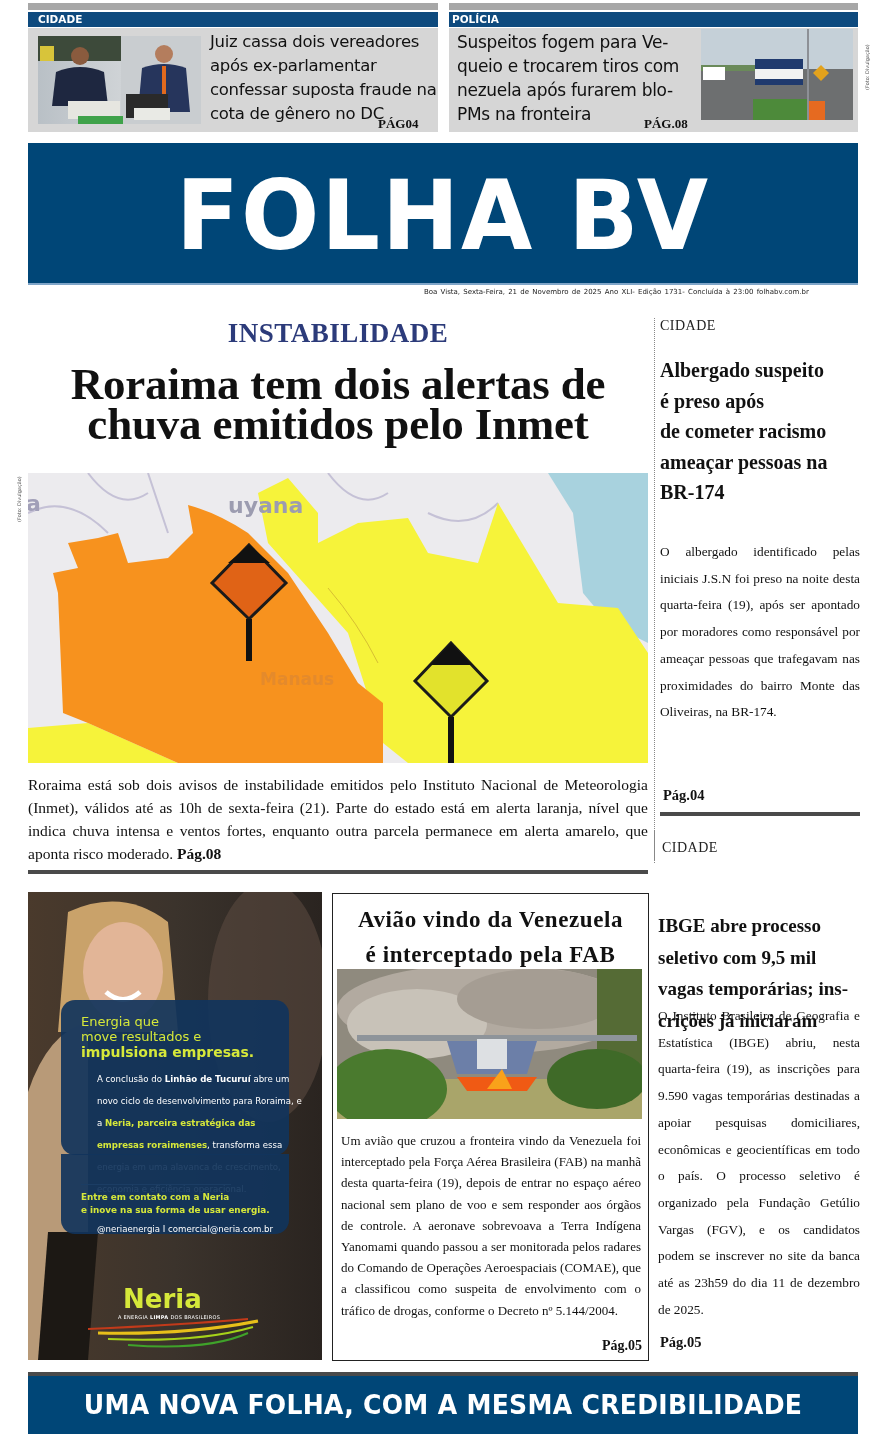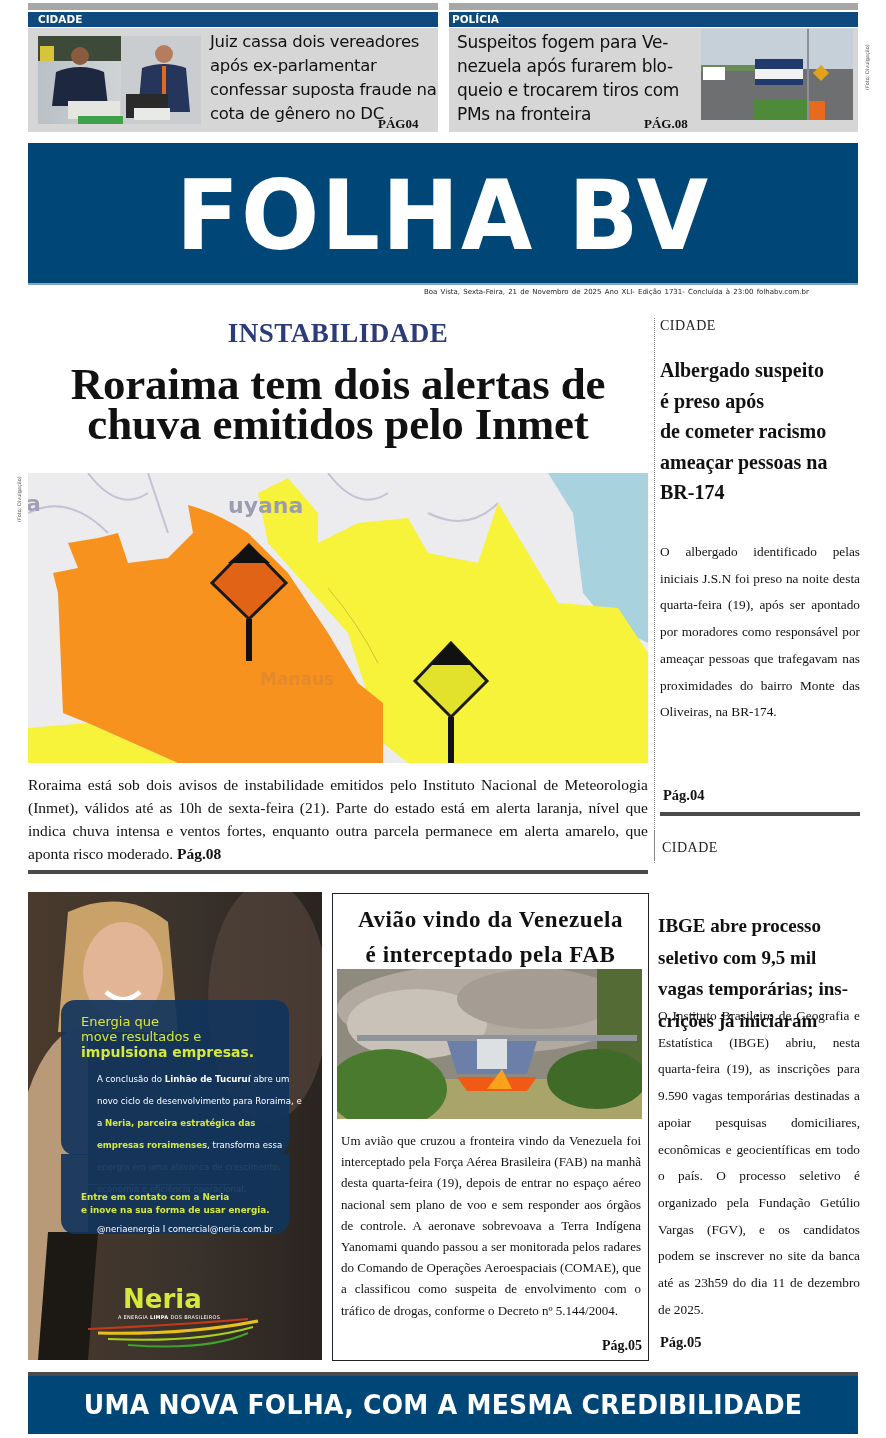--- a/index.html
+++ b/index.html
@@ -87,22 +87,22 @@
     <div class="teaser-pag" style="left:350px;top:88px;">PÁG04</div>
   </div>
 </div>
 
 <div>
   <div class="teaser-topbar" style="left:449px;width:409px;"></div>
   <div class="teaser-cat" style="left:449px;width:409px;padding-left:3px;">POLÍCIA</div>
   <div class="teaser-body" style="left:449px;width:409px;">
     <div class="teaser-title" style="left:8px;top:2px;width:245px;font-size:17px;">
       <div>Suspeitos fogem para Ve-</div>
+      <div>queio e trocarem tiros com</div>
       <div>nezuela após furarem blo-</div>
-      <div>queio e trocarem tiros com</div>
       <div>PMs na fronteira</div>
     </div>
     <div class="teaser-pag" style="left:195px;top:88px;">PÁG.08</div>
     <div class="photo" style="left:252px;top:1px;width:152px;height:91px;background:#c9d3dc;">
       <svg width="152" height="91" viewBox="0 0 152 91">
         <rect x="0" y="0" width="152" height="40" fill="#c5d0d8"></rect>
         <rect x="0" y="40" width="152" height="51" fill="#6d6f70"></rect>
         <rect x="52" y="70" width="55" height="21" fill="#4d8a3a"></rect>
         <rect x="0" y="36" width="60" height="6" fill="#6a8a5a"></rect>
         <rect x="2" y="38" width="22" height="13" fill="#ffffff"></rect>

